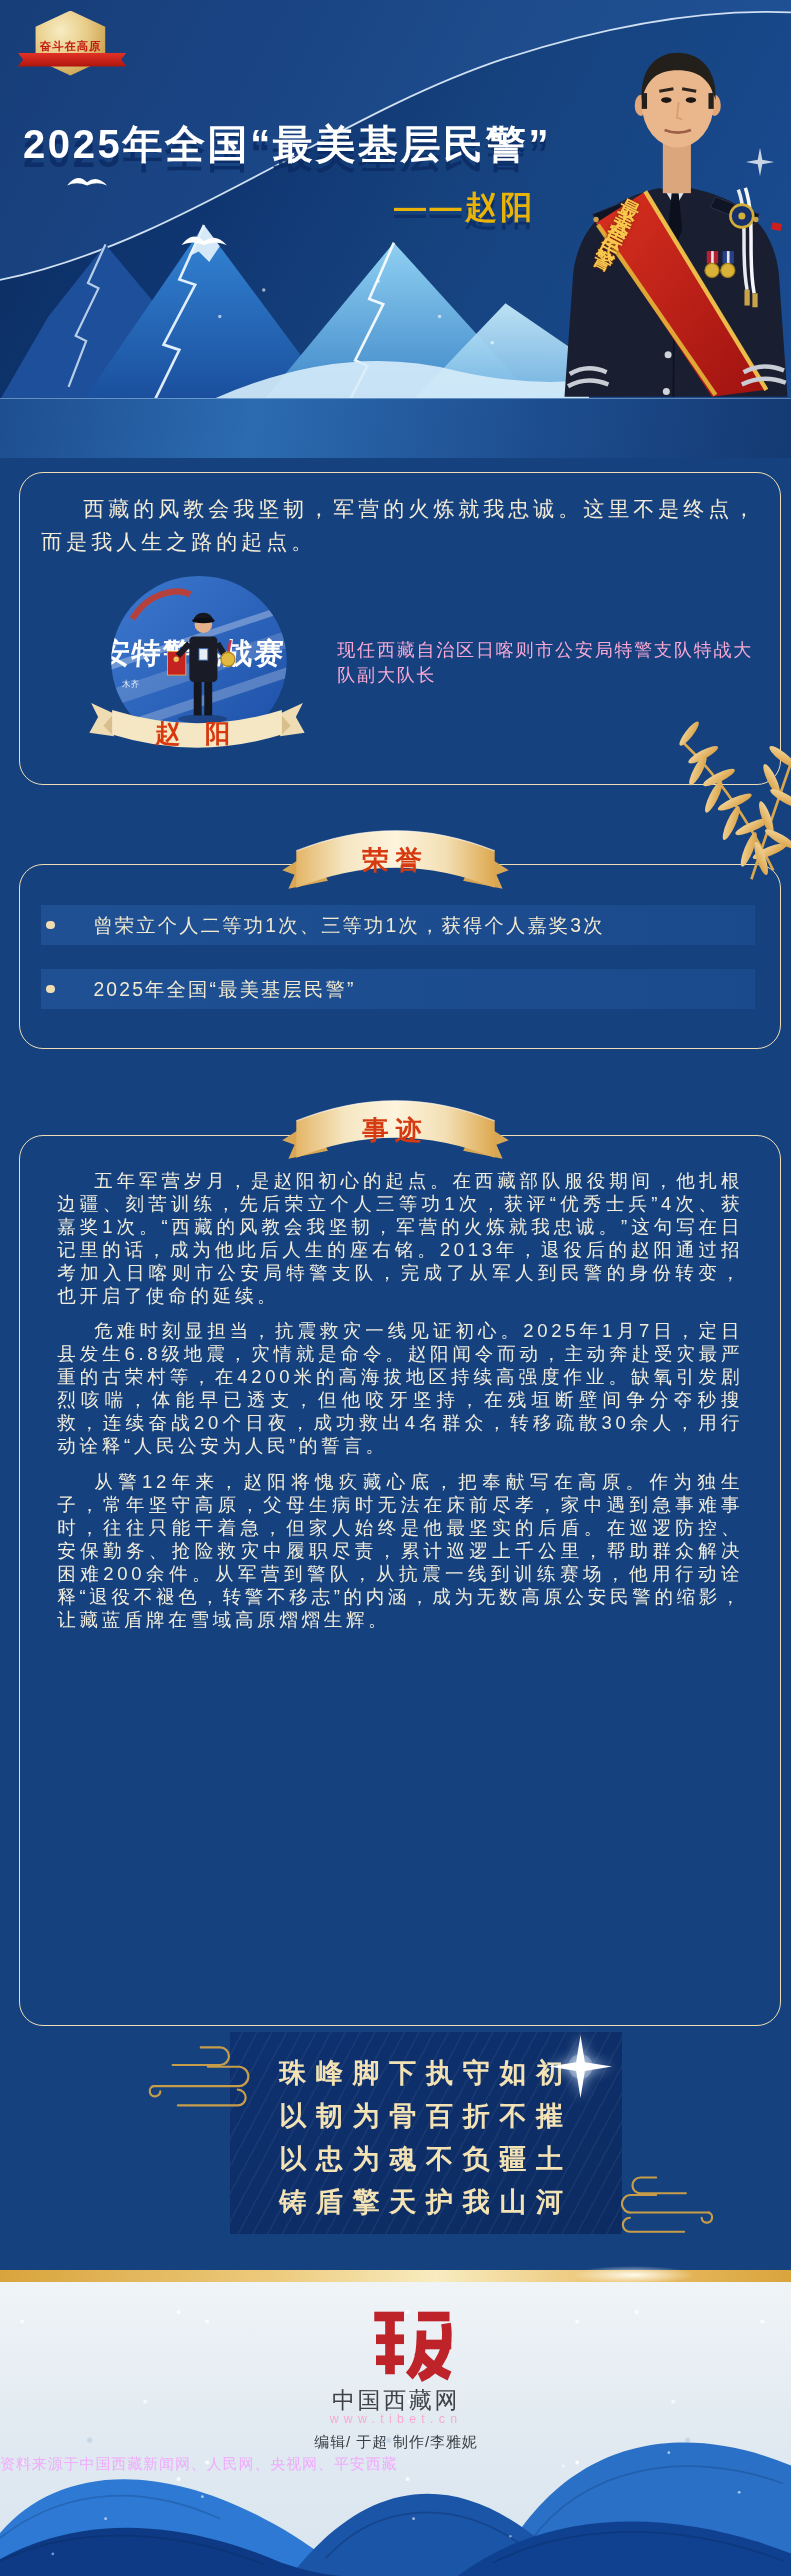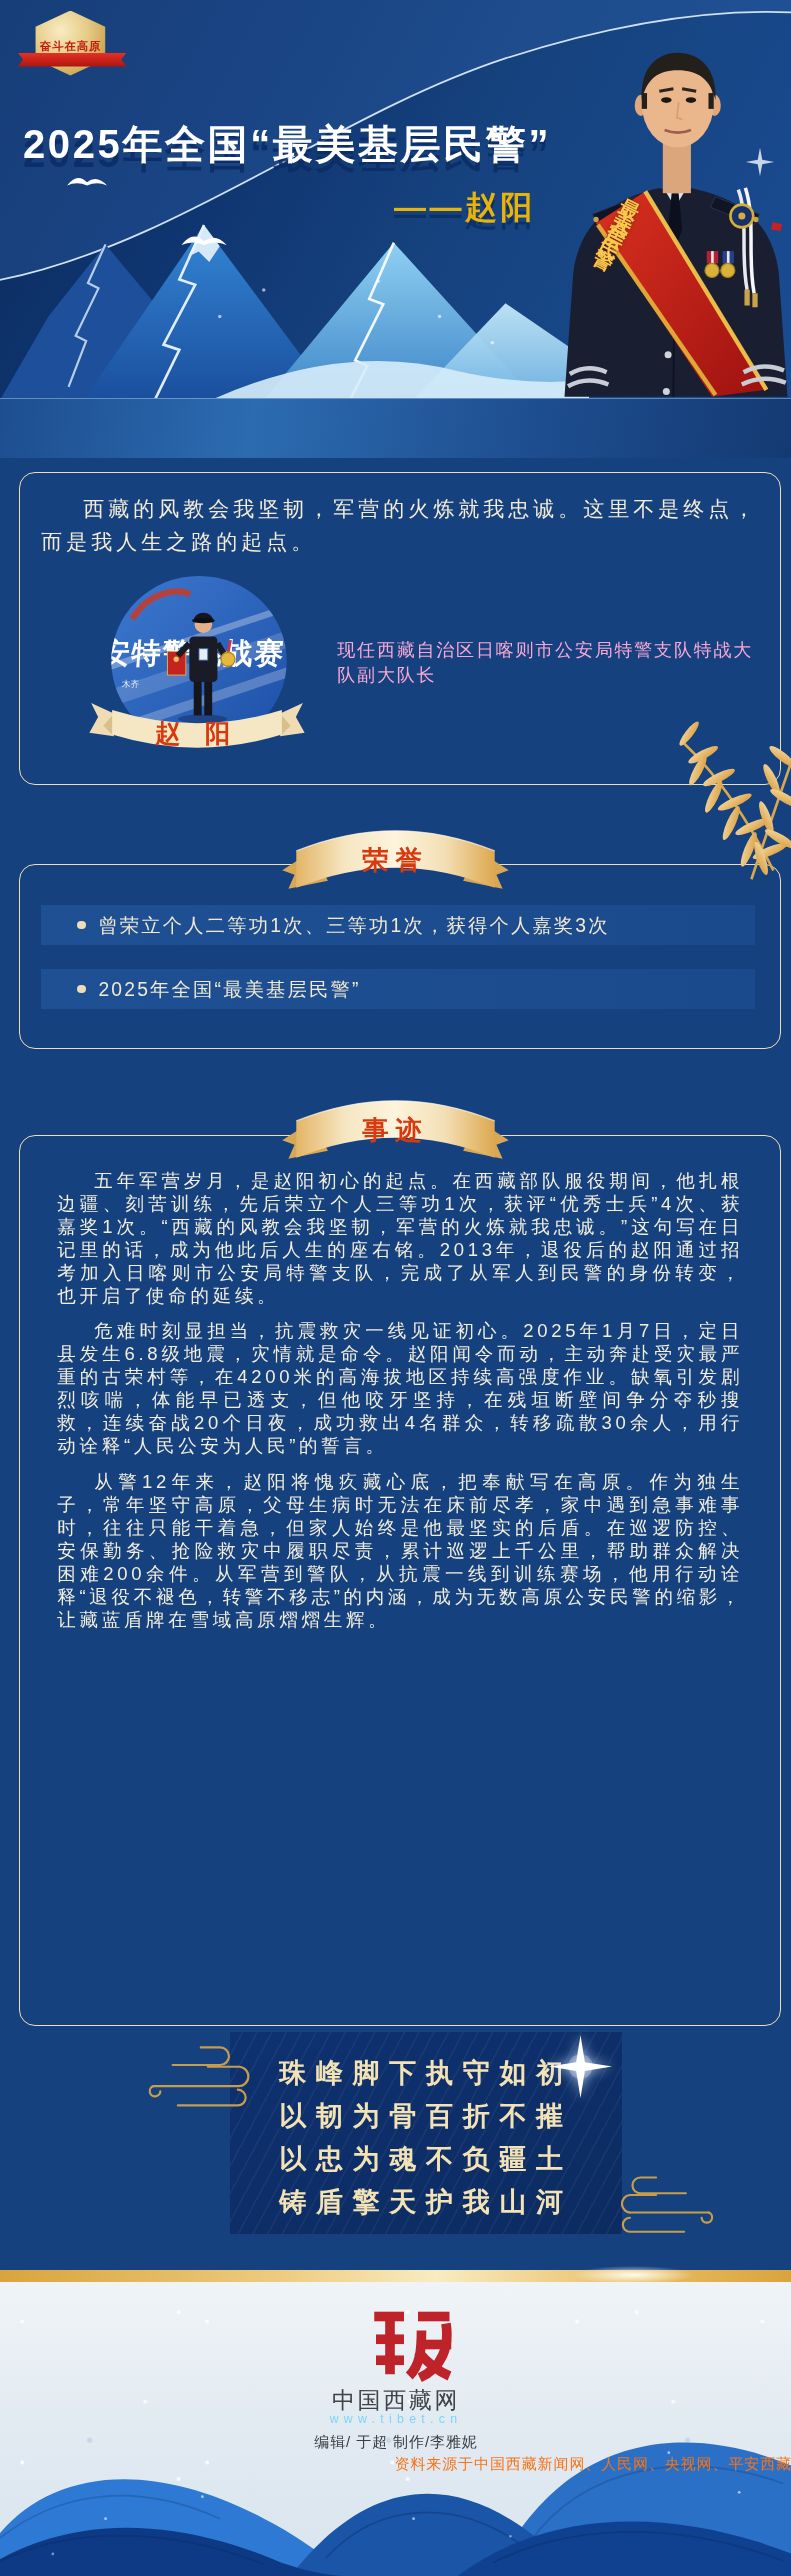--- a/index.html
+++ b/index.html
@@ -31,39 +31,39 @@
   .header-band{left:0;top:398px;width:792px;height:60px;
     background:linear-gradient(100deg,#1d4e90 0%,#2c6bb0 32%,#1d4d8f 68%,#143a72 100%);
     border-top:0.9px solid rgba(180,212,244,0.45);}
   .officer{left:561px;top:42px;width:230px;height:355px;overflow:visible;}
   .sash-text{left:630px;top:181px;writing-mode:vertical-rl;font-size:20px;font-weight:bold;
     color:#f9c84d;letter-spacing:11.4px;transform:rotate(27deg);transform-origin:top left;
     text-shadow:0 0 2.6px #7c2a10;}
   .spark-sm{left:744px;top:146px;width:32px;height:32px;opacity:.85;}
 
   
-  .card{border:1.8px solid #efddb4;border-radius:16px;background:transparent;}
+  .card{border:1.8px solid #efddb4;border-radius:24px;background:transparent;}
   .quote-card{left:19.3px;top:472px;width:762px;height:313px;}
   .quote-text{position:absolute;left:21px;top:19.3px;width:719px;font-size:21px;line-height:33px;
     letter-spacing:4px;color:#f4ecd7;text-indent:2em;}
   .oval-photo{position:absolute;left:86px;top:95px;width:186px;height:186px;}
   .name-ribbon{position:absolute;left:67px;top:230px;width:220px;height:56px;}
   .position-text{position:absolute;left:317px;top:139px;width:433px;font-size:18px;line-height:24.6px;
     letter-spacing:1.8px;color:#f9a8d4;margin-top:26px;}
   .leaf{left:668px;top:695px;width:123px;height:186px;z-index:5;}
 
   
   .ribbon{width:237px;height:74px;z-index:4;}
   .ribbon-honors{left:277px;top:821px;}
   .ribbon-deeds{left:277px;top:1091px;}
 
   
   .honors-card{left:19.3px;top:864px;width:762px;height:185px;}
   .honor-row{position:absolute;left:21px;width:714px;height:40px;display:flex;align-items:center;
-    background:linear-gradient(90deg,#1e5093,#1b4a8c);padding:0 36px;}
+    background:linear-gradient(90deg,#1e5093,#1b4a8c);padding:0 5px;gap:26px;}
   .honor-row.r1{top:40px;}
   .honor-row.r2{top:104px;}
   .honor-dot{width:8.8px;height:8.8px;border-radius:50%;background:#f0ddb4;margin-right:12.3px;flex:0 0 auto;}
   .honor-text{font-size:19.3px;color:#f2ead2;letter-spacing:2.2px;}
 
   
   .deeds-card{left:19.3px;top:1135px;width:762px;height:891px;overflow:hidden;}
   .deeds-body{position:absolute;left:0;top:0;width:100%;padding:33px 37px 17.6px 37px;}
   .deeds-body p{margin:0 0 12.3px 0;font-size:18.5px;line-height:23px;letter-spacing:3.7px;
     color:#f2eedd;text-indent:2em;text-align:justify;}
@@ -88,25 +88,25 @@
     background:
       radial-gradient(circle at 12% 28%,rgba(255,255,255,0.8) 1.3px,transparent 2.6px),
       radial-gradient(circle at 78% 18%,rgba(255,255,255,0.8) 1.3px,transparent 2.6px),
       radial-gradient(circle at 55% 62%,rgba(255,255,255,0.7) 1.3px,transparent 2.6px),
       radial-gradient(circle at 30% 75%,rgba(170,200,225,0.5) 1.8px,transparent 3.5px),
       linear-gradient(180deg,#f0f4f7 0%,#e3ebf2 45%,#d8e4ee 100%);
     background-size:185px 141px,229px 167px,264px 193px,299px 211px,100% 100%;}
   .site-logo{left:369px;top:2306px;width:84px;height:77px;z-index:3;}
   .site-name{left:0;top:2385px;width:792px;text-align:center;font-size:23px;color:#3f4348;
     letter-spacing:2.6px;z-index:3;}
-  .site-url{left:0;top:2412px;width:792px;text-align:center;font-size:12.3px;color:#7dd3fc;
+  .site-url{left:0;top:2412px;width:792px;text-align:center;font-size:12.3px;color:#f9a8d4;
     letter-spacing:5.3px;z-index:3;}
   .credits{left:0;top:2433px;width:792px;text-align:center;font-size:15px;color:#3a3e44;
     letter-spacing:0.9px;z-index:3;}
-  .sources{left:0;top:2455px;width:792px;text-align:right;font-size:15px;color:#f97316;
+  .sources{left:0;top:2455px;width:792px;text-align:left;font-size:15px;color:#f0abfc;
     letter-spacing:0.9px;z-index:3;}
   .waves{left:0;top:2413px;width:792px;height:163px;z-index:2;}
 </style>
 </head>
 <body>
 
 <div id="poster">
 
   <div class="abs header"></div>
 

